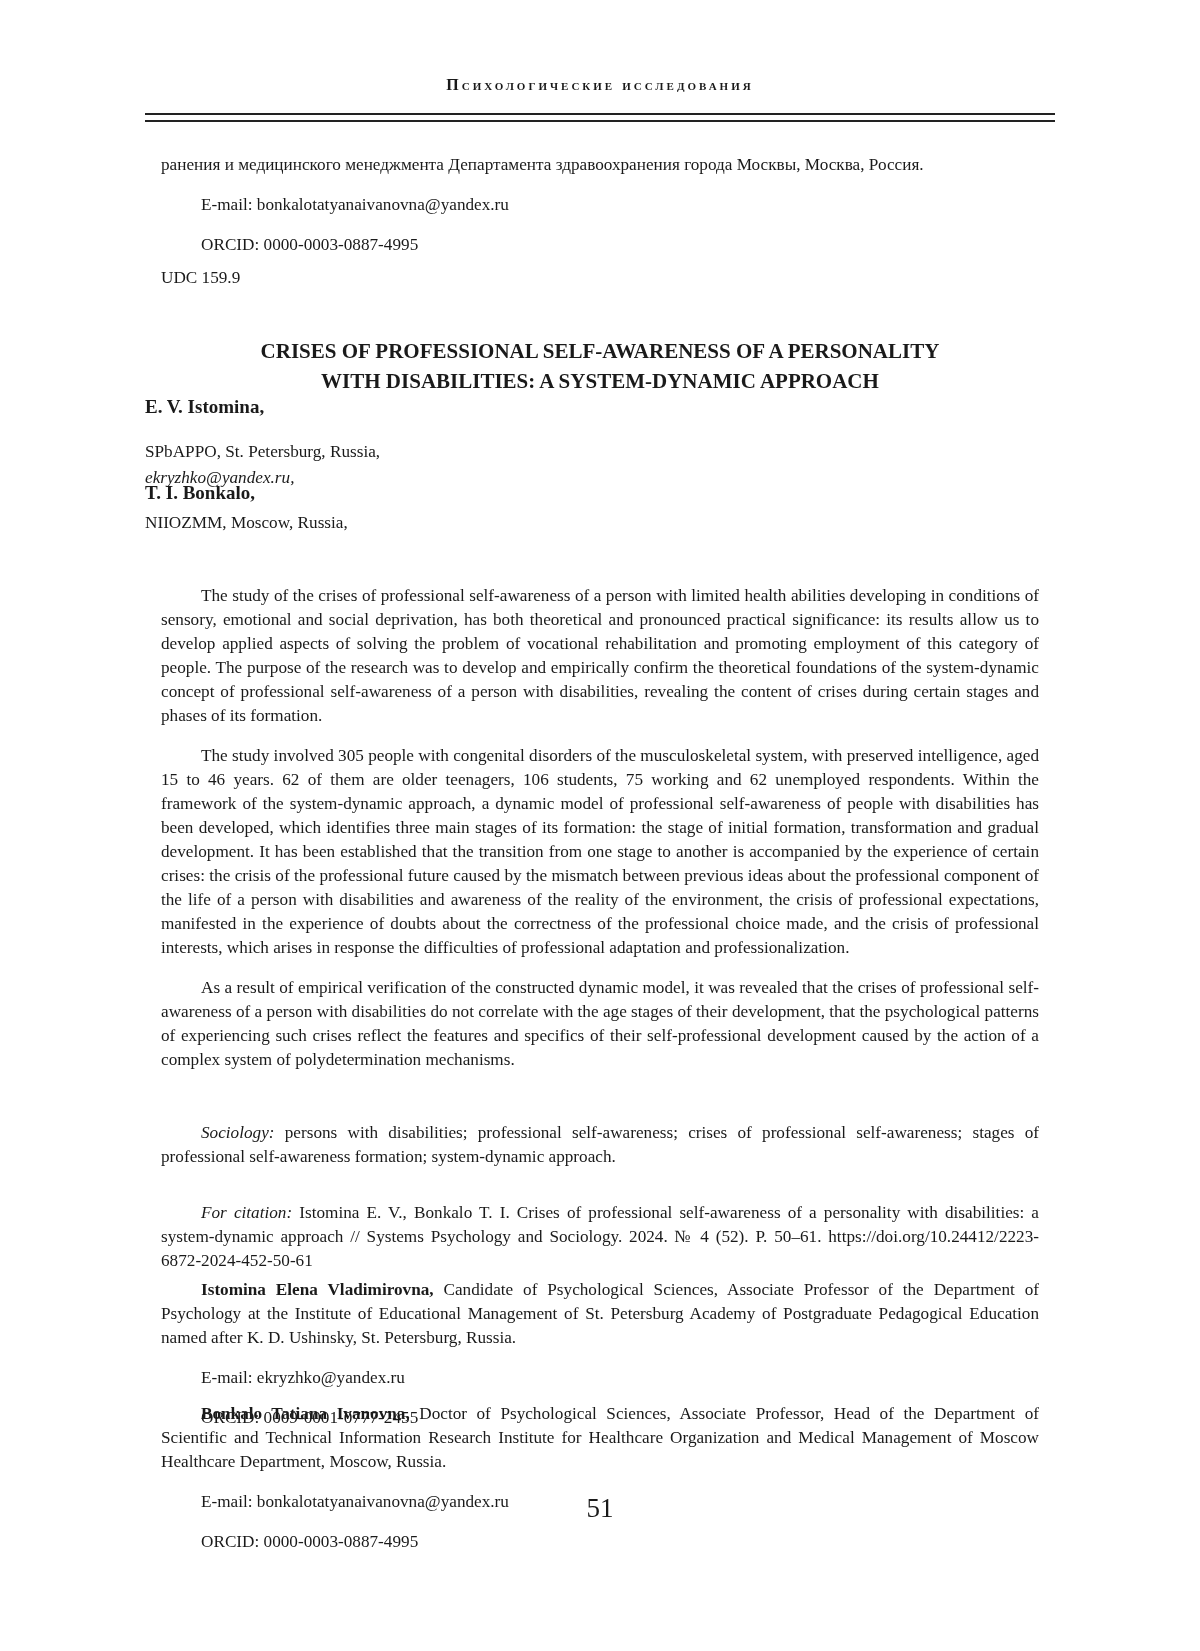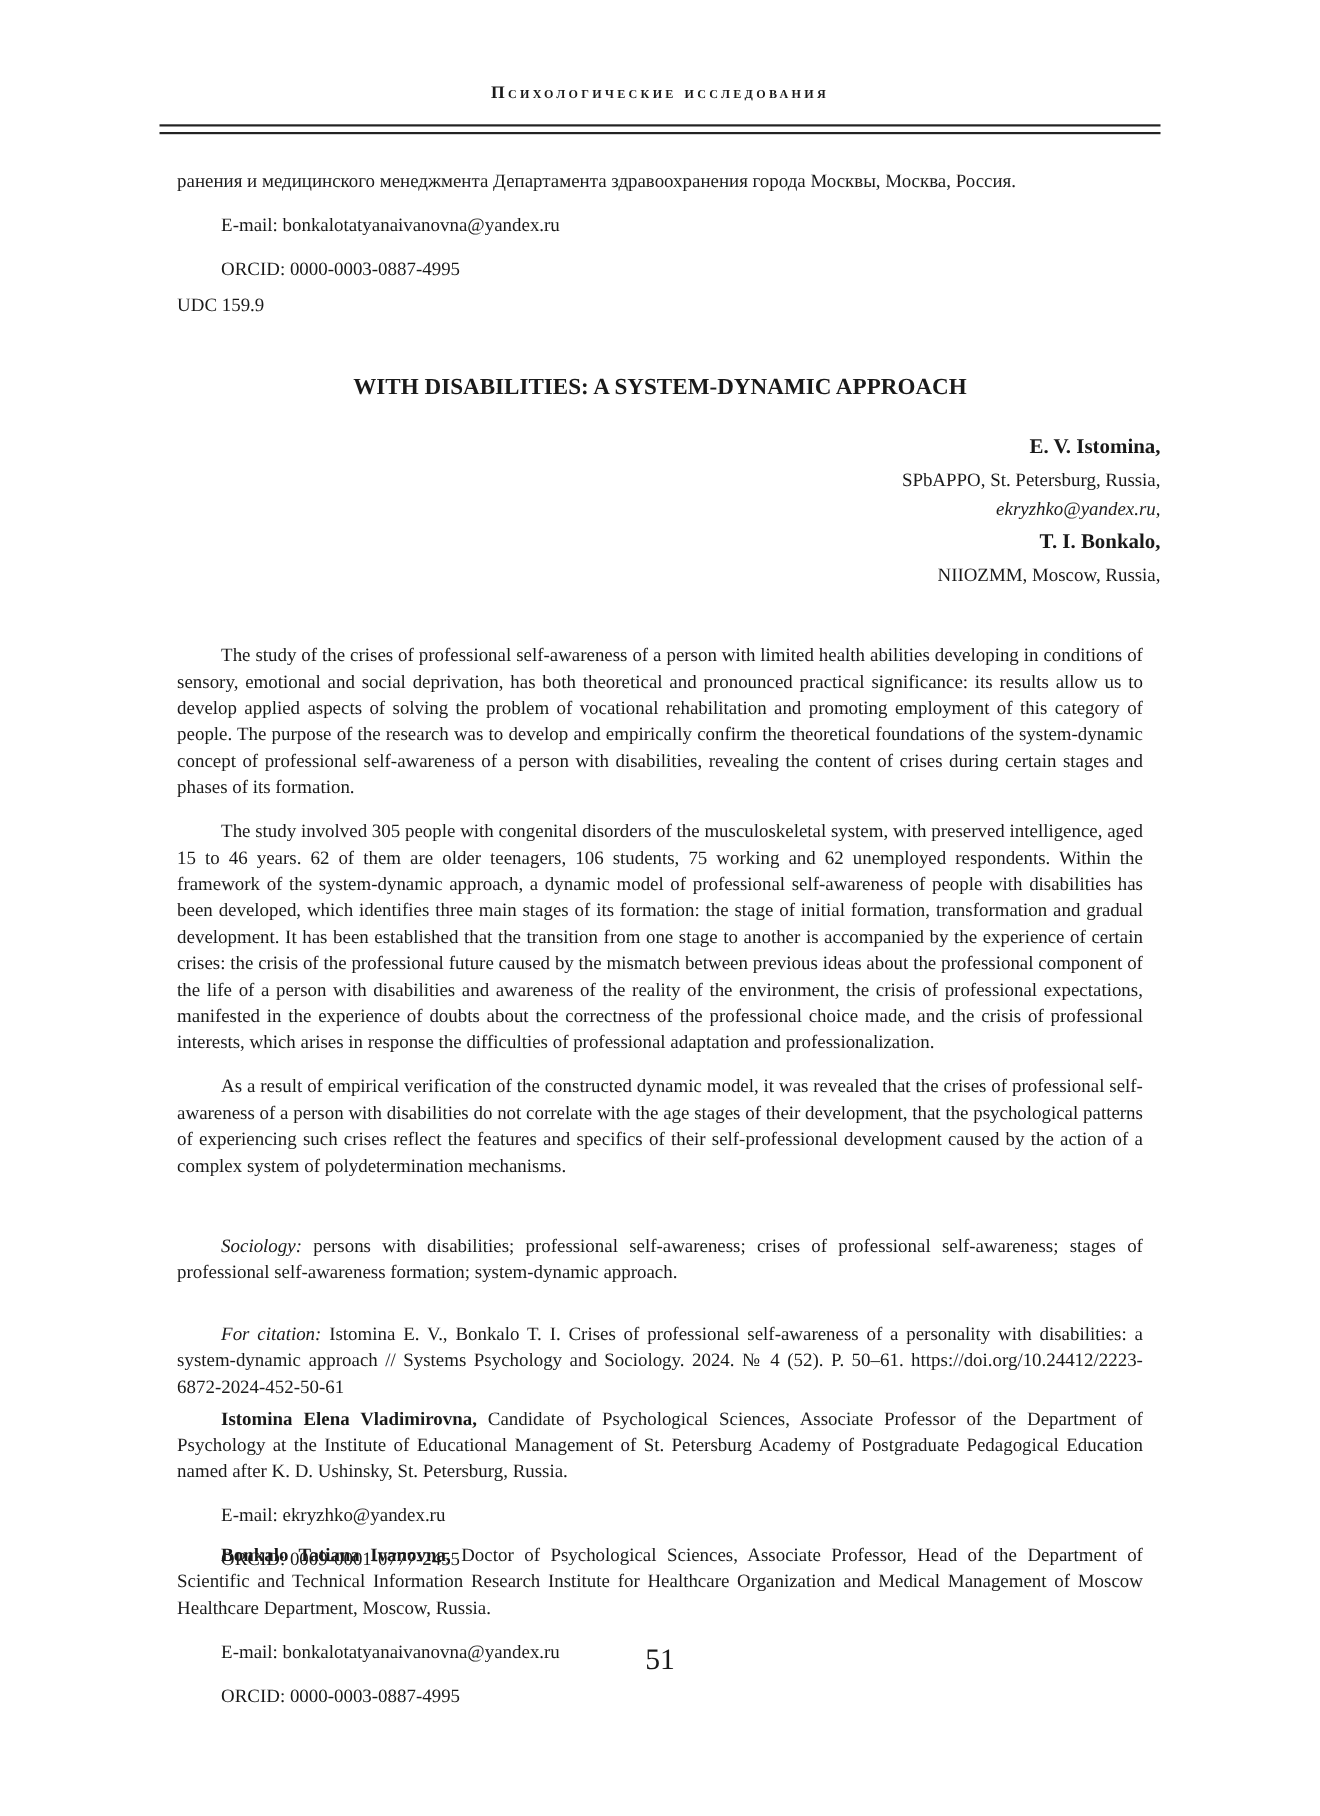--- a/index.html
+++ b/index.html
@@ -10,21 +10,21 @@
                   font-size: 16px; font-weight: bold; letter-spacing: 3px; font-variant: small-caps; }
   .rule1 { position: absolute; top: 113px; left: 0; width: 910px; height: 2px; background: #222; }
   .rule2 { position: absolute; top: 120px; left: 0; width: 910px; height: 2px; background: #222; }
   .text { font-size: 17.2px; line-height: 24px; text-align: justify; }
   .ind { text-indent: 40px; }
   .pad { padding-left: 40px; }
   p { margin: 16px; }
   .block { position: absolute; left: 0; width: 910px; }
   .title { position: absolute; top: 336px; left: 0; width: 910px; text-align: center;
            font-weight: bold; font-size: 21px; line-height: 30px; }
-  .right { text-align: right; font-size: 17.2px; line-height: 26px; }
+  .right { font-size: 17.2px; line-height: 26px; }
   .bold { font-weight: bold; }
   .ital { font-style: italic; }
   .author-name { font-weight: bold; font-size: 19px; }
   .pagenum { position: absolute; top: 1493px; left: 0; width: 910px; text-align: center; font-size: 27px; }
 </style>
 </head>
 <body>
 
 <div class="page">
   <div class="running-head">Психологические исследования</div>
@@ -35,26 +35,27 @@
     <p>ранения и медицинского менеджмента Департамента здравоохранения города Москвы, Москва, Россия.</p>
     <p class="pad">E-mail: bonkalotatyanaivanovna@yandex.ru</p>
     <p class="pad">ORCID: 0000-0003-0887-4995</p>
   </div>
 
   <div class="block text" style="top:250px;">
     <p>UDC 159.9</p>
   </div>
 
   <div class="title">
+    <div>CRISES OF PROFESSIONAL SELF-AWARENESS OF A PERSONALITY</div>
     <div>WITH DISABILITIES: A SYSTEM-DYNAMIC APPROACH</div>
   </div>
 
   <div class="block right" style="top:394px;">
     <div class="author-name">E. V. Istomina,</div>
-    <div style="margin-top:4px;">SPbAPPO, St. Petersburg, Russia,</div>
+    <div style="margin-top:19px;">SPbAPPO, St. Petersburg, Russia,</div>
     <div class="ital">ekryzhko@yandex.ru,</div>
   </div>
 
   <div class="block right" style="top:480px;">
     <div class="author-name">T. I. Bonkalo,</div>
     <div style="margin-top:4px;">NIIOZMM, Moscow, Russia,</div>
   </div>
 
   <div class="block text" style="top:568px;">
     <p class="ind">The study of the crises of professional self-awareness of a person with limited health abilities developing in conditions of sensory, emotional and social deprivation, has both theoretical and pronounced practical significance: its results allow us to develop applied aspects of solving the problem of vocational rehabilitation and promoting employment of this category of people. The purpose of the research was to develop and empirically confirm the theoretical foundations of the system-dynamic concept of professional self-awareness of a person with disabilities, revealing the content of crises during certain stages and phases of its formation.</p>

